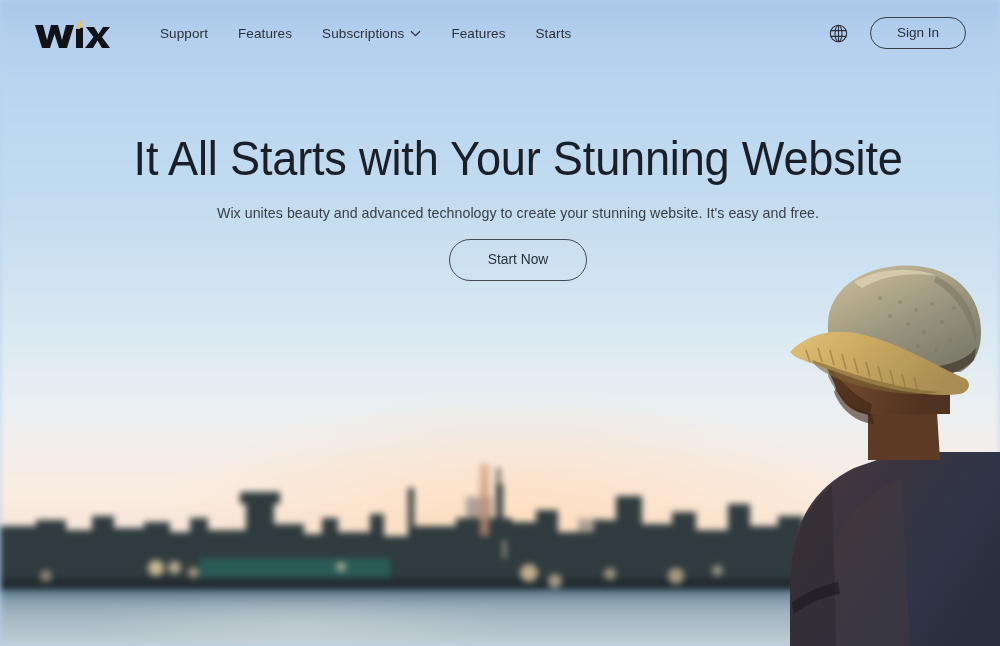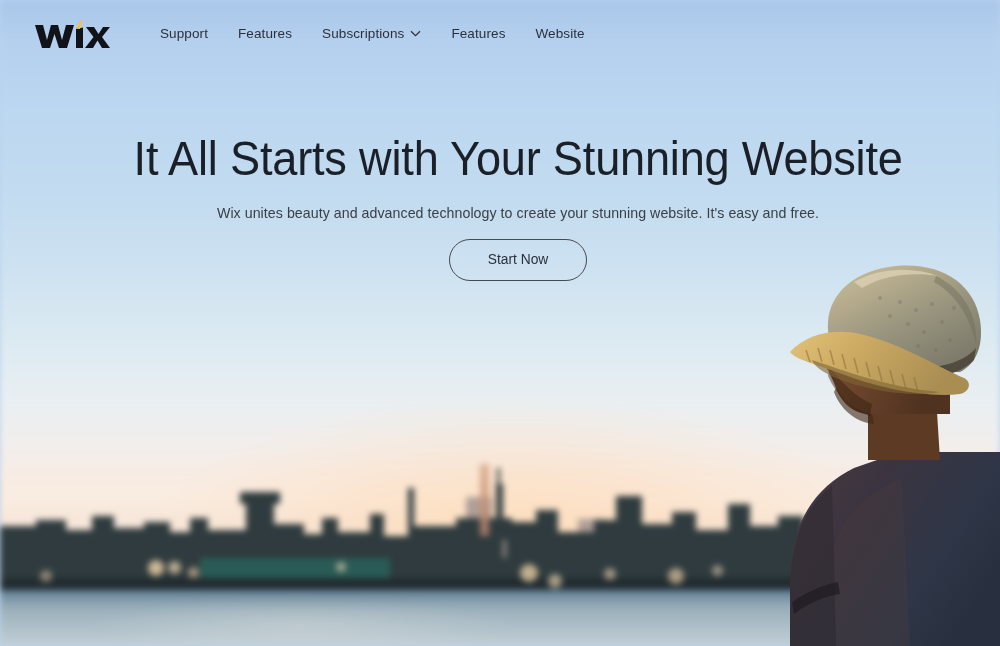--- a/index.html
+++ b/index.html
@@ -372,23 +372,33 @@
       <span class="chev">
         <svg width="11" height="7" viewBox="0 0 11 7">
             <path d="M1 1.2 L5.5 5.6 L10 1.2" fill="none" stroke="#2c3039" stroke-width="1.2"></path>
           </svg>
       </span>
     </div>
     <div class="nav-item">
       <span>Features</span>
     </div>
     <div class="nav-item">
-      <span>Website</span>
+      <span>Starts</span>
     </div>
   </nav>
 
+  <div class="header-right">
+    <div class="globe">
+      <svg width="19" height="19" viewBox="0 0 19 19">
+        <circle cx="9.5" cy="9.5" r="8.2" fill="none" stroke="#2c3039" stroke-width="1.1"></circle>
+        <ellipse cx="9.5" cy="9.5" rx="3.5" ry="8.2" fill="none" stroke="#2c3039" stroke-width="1.1"></ellipse>
+        <path d="M1.6 6.6 H17.4 M1.6 12.4 H17.4 M9.5 1.3 V17.7" fill="none" stroke="#2c3039" stroke-width="1.1"></path>
+      </svg>
+    </div>
+    <button class="signin">Sign In</button>
+  </div>
 </div>
 
 <div class="hero">
   <h1 class="headline">It All Starts with Your Stunning Website</h1>
   <p class="subhead">Wix unites beauty and advanced technology to create your stunning website. It's easy and free.</p>
   <button class="cta">Start Now</button>
 </div>
 
 </body></html>

